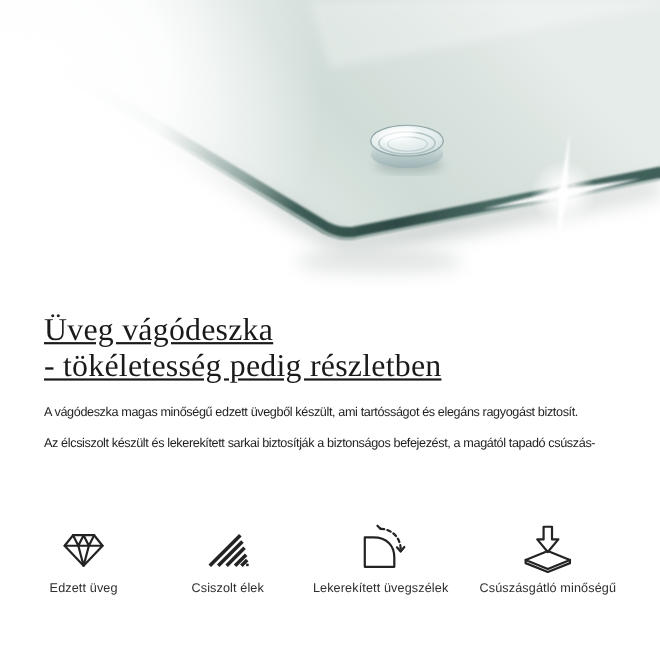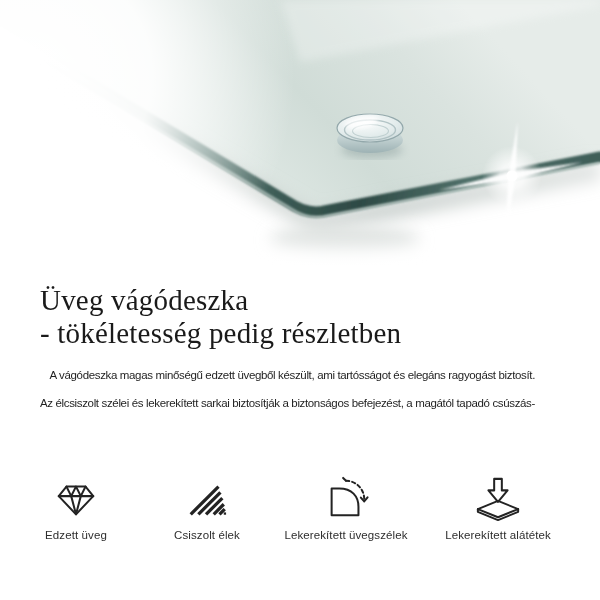--- a/index.html
+++ b/index.html
@@ -8,25 +8,25 @@
     background:#ffffff;
     font-family:"Liberation Sans","DejaVu Sans",sans-serif;
   }
   .photo{position:absolute;left:0;top:0;width:600px;height:270px;}
   .heading{
     position:absolute;left:40px;top:284px;margin:0;
     font-family:"Liberation Serif","DejaVu Serif",serif;
     font-weight:400;font-size:29px;line-height:33px;color:#1a1a1a;
     letter-spacing:0.2px;
   }
-  .heading span{display:block;}
+  .heading span{display:block;text-decoration:underline;}
   .para{
     position:absolute;left:40px;top:361px;
     font-size:11.5px;line-height:28px;color:#1f1f1f;
-    letter-spacing:-0.35px;white-space:nowrap;text-align:right;
+    letter-spacing:-0.35px;white-space:nowrap;
   }
   .features{position:absolute;left:0;top:476px;width:576px;height:80px;}
   .feature{position:absolute;top:0;width:160px;text-align:center;}
   .feature.f0{left:-4px;}
   .feature.f1{left:127px;}
   .feature.f2{left:266px;}
   .feature.f3{left:418px;}
   .feature svg{display:block;margin:0 auto;width:46px;height:46px;}
   .feature .flabel{
     margin-top:7px;font-size:11.5px;color:#2e2e2e;letter-spacing:0.1px;white-space:nowrap;
@@ -134,21 +134,21 @@
   </svg>
 </div>
 
 <h1 class="heading">
   <span>Üveg vágódeszka</span>
   <span>- tökéletesség pedig részletben</span>
 </h1>
 
 <div class="para">
   <div>A vágódeszka magas minőségű edzett üvegből készült, ami tartósságot és elegáns ragyogást biztosít.</div>
-  <div>Az élcsiszolt szélei és lekerekített sarkai biztosítják a biztonságos befejezést, a magától tapadó csúszás-</div>
+  <div>Az élcsiszolt készült és lekerekített sarkai biztosítják a biztonságos befejezést, a magától tapadó csúszás-</div>
 </div>
 
 <div class="features">
 
   <div class="feature f0">
     <svg viewBox="0 0 48 48" fill="none" stroke="#232323" stroke-width="2.1" stroke-linejoin="round" stroke-linecap="round">
       <path d="M14,11 L34,11 L42,21 L24,40 L6,21 Z"></path>
       <path d="M6,21 L42,21"></path>
       <path d="M14,11 L19,21 L24,11 L29,21 L34,11"></path>
       <path d="M19,21 L24,40 L29,21"></path>
@@ -177,16 +177,16 @@
     </svg>
     <div class="flabel">Lekerekített üvegszélek</div>
   </div>
 
   <div class="feature f3">
     <svg viewBox="0 0 48 48" fill="none" stroke="#232323" stroke-width="2.1" stroke-linejoin="round" stroke-linecap="round">
       <path d="M20,3 L28,3 L28,15 L34,15 L24,27 L14,15 L20,15 Z"></path>
       <path d="M24,26 L45,34.5 L24,43 L3,34.5 Z"></path>
       <path d="M3,34.5 L3,37.5 L24,46 L45,37.5 L45,34.5"></path>
     </svg>
-    <div class="flabel">Lekerekített alátétek</div>
+    <div class="flabel">Csúszásgátló minőségű</div>
   </div>
 
 </div>
 
 </body></html>

